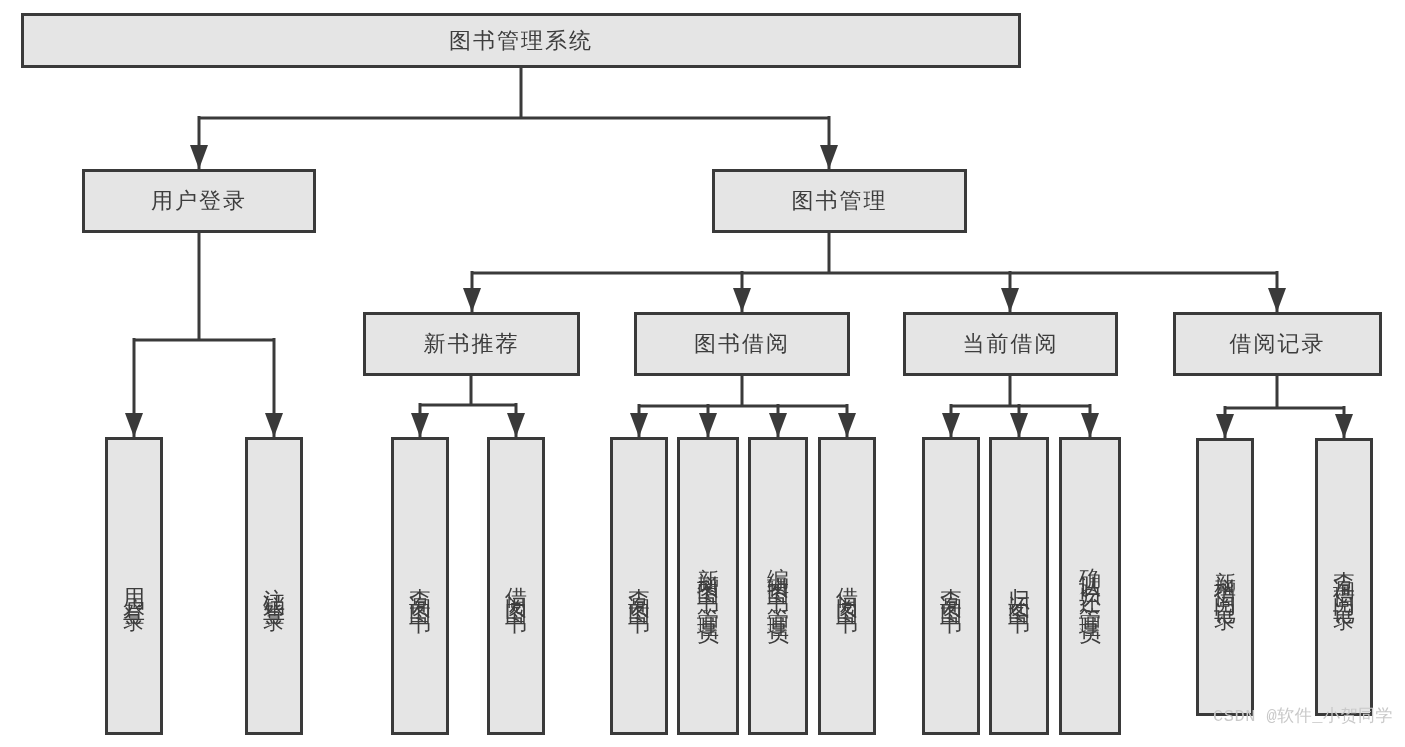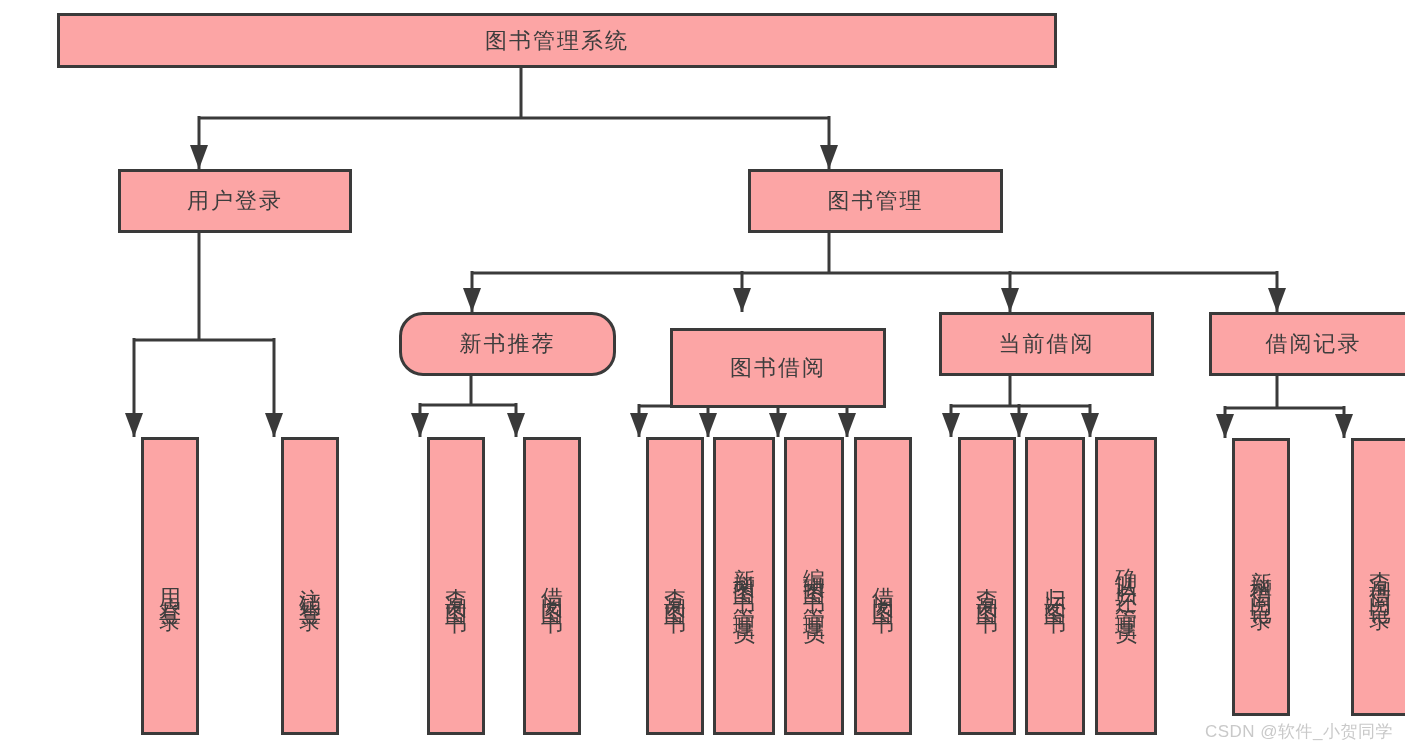--- a/index.html
+++ b/index.html
@@ -23,47 +23,47 @@
     width:1405px;height:747px;
   }
   .connectors path.ln, .connectors line{
     stroke:var(--line);
     stroke-width:3;
     fill:none;
   }
   .box{
     position:absolute;
     box-sizing:border-box;
-    background:#fca5a5;
+    background:#e5e5e5;
     border:3px solid var(--line);
     display:flex;
     align-items:center;
     justify-content:center;
     color:var(--text);
     font-size:22px;
     letter-spacing:2px;
     white-space:nowrap;
     z-index:2;
-    margin-left:36px;
   }
   .leaf{
     writing-mode:vertical-rl;
     text-orientation:mixed;
     letter-spacing:8px;
     white-space:normal;
     line-height:1;
   }
   .watermark{
     position:absolute;
     right:12px;
-    bottom:4px;
+    bottom:20px;
     font-size:17px;
     letter-spacing:0.5px;
     color:#c9c9c9;
     z-index:5;
+    font-family:Liberation Mono, monospace;
   }
 </style>
 </head>
 <body>
 
 <div class="canvas">
 
   <svg class="connectors" width="1405" height="747" viewBox="0 0 1405 747" aria-hidden="true">
     <defs>
       <marker id="arw" viewBox="0 0 26 20" refX="25" refY="10" markerWidth="26" markerHeight="20" markerUnits="userSpaceOnUse" orient="auto">
@@ -99,22 +99,22 @@
     <line x1="1090" y1="404" x2="1090" y2="437" marker-end="url(#arw)"></line>
     <line x1="1225" y1="406" x2="1225" y2="438" marker-end="url(#arw)"></line>
     <line x1="1344" y1="406" x2="1344" y2="438" marker-end="url(#arw)"></line>
   </svg>
 
   <div class="box" style="left:21px;top:13px;width:1000px;height:55px;">图书管理系统</div>
 
   <div class="box" style="left:82px;top:169px;width:234px;height:64px;">用户登录</div>
   <div class="box" style="left:712px;top:169px;width:255px;height:64px;">图书管理</div>
 
-  <div class="box" style="left:363px;top:312px;width:217px;height:64px;border-radius:24px;">新书推荐</div>
-  <div class="box" style="left:634px;top:328px;width:216px;height:80px;">图书借阅</div>
+  <div class="box" style="left:363px;top:312px;width:217px;height:64px;">新书推荐</div>
+  <div class="box" style="left:634px;top:312px;width:216px;height:64px;">图书借阅</div>
   <div class="box" style="left:903px;top:312px;width:215px;height:64px;font-family:Liberation Serif, serif;">当前借阅</div>
   <div class="box" style="left:1173px;top:312px;width:209px;height:64px;">借阅记录</div>
 
   <div class="box leaf" style="left:105px;top:437px;width:58px;height:298px;">用户登录</div>
   <div class="box leaf" style="left:245px;top:437px;width:58px;height:298px;">注销登录</div>
   <div class="box leaf" style="left:391px;top:437px;width:58px;height:298px;">查询图书</div>
   <div class="box leaf" style="left:487px;top:437px;width:58px;height:298px;">借阅图书</div>
   <div class="box leaf" style="left:610px;top:437px;width:58px;height:298px;">查询图书</div>
   <div class="box leaf" style="left:677px;top:437px;width:62px;height:298px;">新增图书（管理员）</div>
   <div class="box leaf" style="left:748px;top:437px;width:60px;height:298px;">编辑图书（管理员）</div>

